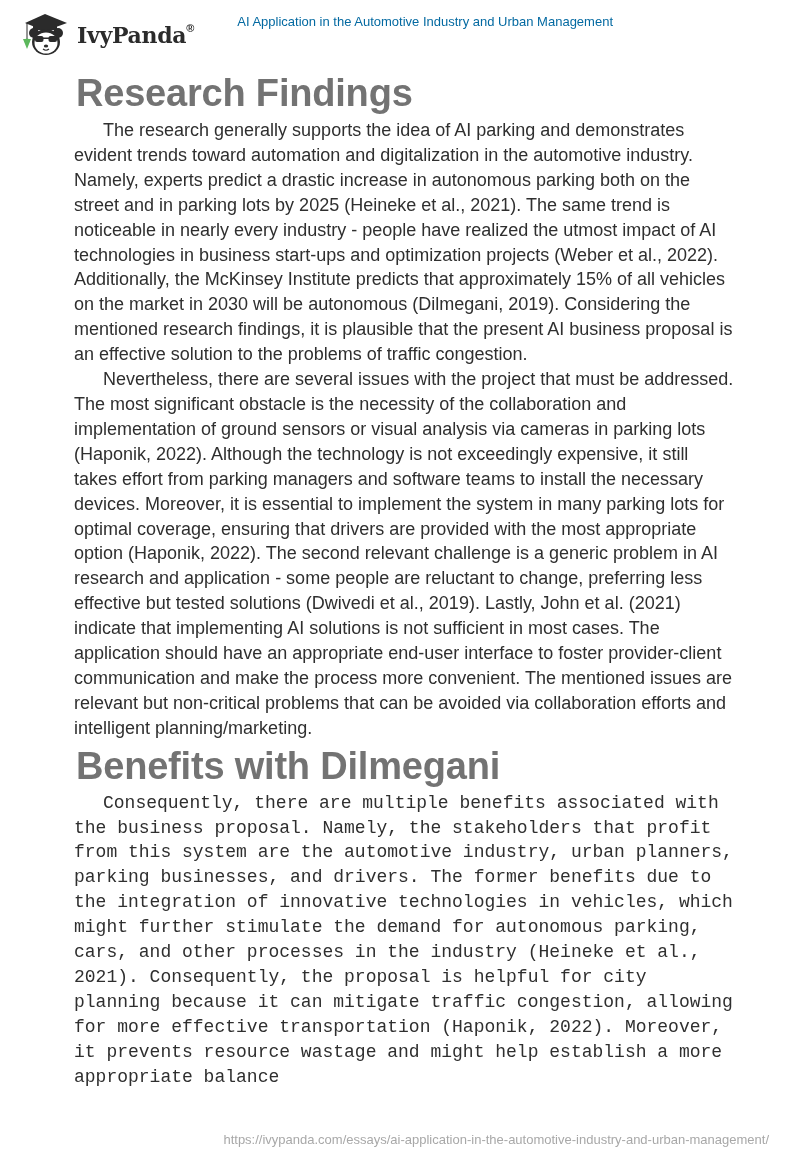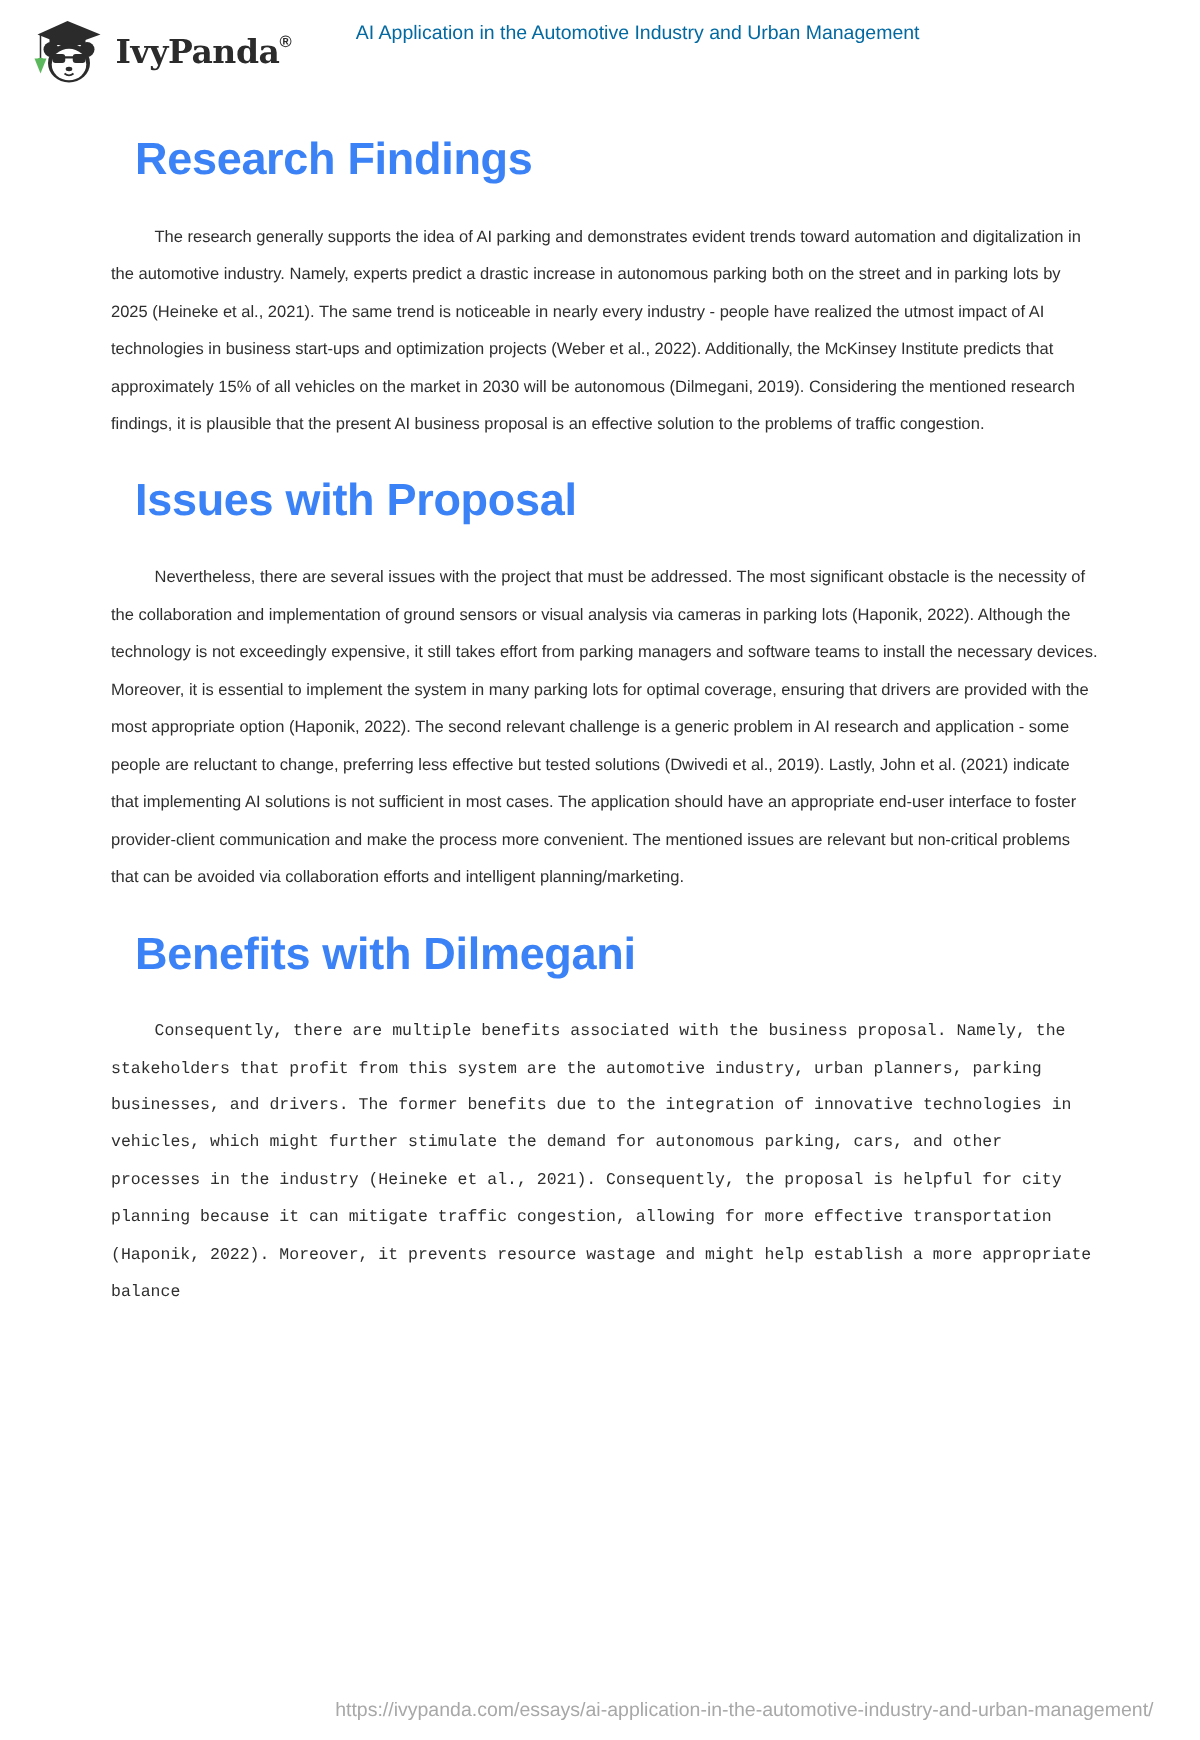--- a/index.html
+++ b/index.html
@@ -60,30 +60,30 @@
       color: #0369a1;
     }
     .content {
       position: absolute;
       left: 74px;
       top: 68px;
       width: 660px;
     }
     h2.section-heading {
       font-family: "Liberation Sans", sans-serif;
-      font-size: 30px;
+      font-size: 38px;
       font-weight: bold;
-      color: #3b82f6;
-      margin: 16px;
+      color: #737373;
+      margin: 2px;
       line-height: 46px;
       letter-spacing: -0.2px;
     }
     p.section-body {
       margin: 0;
-      font-size: 11px;
+      font-size: 18px;
       line-height: 24.9px;
       color: #2f2f2f;
       text-indent: 29px;
     }
     .s1-heading { margin-top: 2px; }
     .s1-body { margin-top: 18px; }
     .s2-heading { margin-top: 10px; }
     .s2-body { margin-top: 18px; }
     .s3-heading { margin-top: 10px; }
     .s3-body { margin-top: 17px; font-family: Liberation Mono, monospace; }
@@ -125,21 +125,20 @@
   </div>
   <div class="doc-title">AI Application in the Automotive Industry and Urban Management</div>
 </div>
 
 <div class="content">
   <section>
     <h2 class="section-heading s1-heading">Research Findings</h2>
     <p class="section-body s1-body">The research generally supports the idea of AI parking and demonstrates evident trends toward automation and digitalization in the automotive industry. Namely, experts predict a drastic increase in autonomous parking both on the street and in parking lots by 2025 (Heineke et al., 2021). The same trend is noticeable in nearly every industry - people have realized the utmost impact of AI technologies in business start-ups and optimization projects (Weber et al., 2022). Additionally, the McKinsey Institute predicts that approximately 15% of all vehicles on the market in 2030 will be autonomous (Dilmegani, 2019). Considering the mentioned research findings, it is plausible that the present AI business proposal is an effective solution to the problems of traffic congestion.</p>
   </section>
   <section>
-    <h2 class="section-heading s2-heading">Issues with Proposal</h2>
     <p class="section-body s2-body">Nevertheless, there are several issues with the project that must be addressed. The most significant obstacle is the necessity of the collaboration and implementation of ground sensors or visual analysis via cameras in parking lots (Haponik, 2022). Although the technology is not exceedingly expensive, it still takes effort from parking managers and software teams to install the necessary devices. Moreover, it is essential to implement the system in many parking lots for optimal coverage, ensuring that drivers are provided with the most appropriate option (Haponik, 2022). The second relevant challenge is a generic problem in AI research and application - some people are reluctant to change, preferring less effective but tested solutions (Dwivedi et al., 2019). Lastly, John et al. (2021) indicate that implementing AI solutions is not sufficient in most cases. The application should have an appropriate end-user interface to foster provider-client communication and make the process more convenient. The mentioned issues are relevant but non-critical problems that can be avoided via collaboration efforts and intelligent planning/marketing.</p>
   </section>
   <section>
     <h2 class="section-heading s3-heading">Benefits with Dilmegani</h2>
     <p class="section-body s3-body">Consequently, there are multiple benefits associated with the business proposal. Namely, the stakeholders that profit from this system are the automotive industry, urban planners, parking businesses, and drivers. The former benefits due to the integration of innovative technologies in vehicles, which might further stimulate the demand for autonomous parking, cars, and other processes in the industry (Heineke et al., 2021). Consequently, the proposal is helpful for city planning because it can mitigate traffic congestion, allowing for more effective transportation (Haponik, 2022). Moreover, it prevents resource wastage and might help establish a more appropriate balance</p>
   </section>
 </div>
 
 <div class="footer-url">https://ivypanda.com/essays/ai-application-in-the-automotive-industry-and-urban-management/</div>
 

